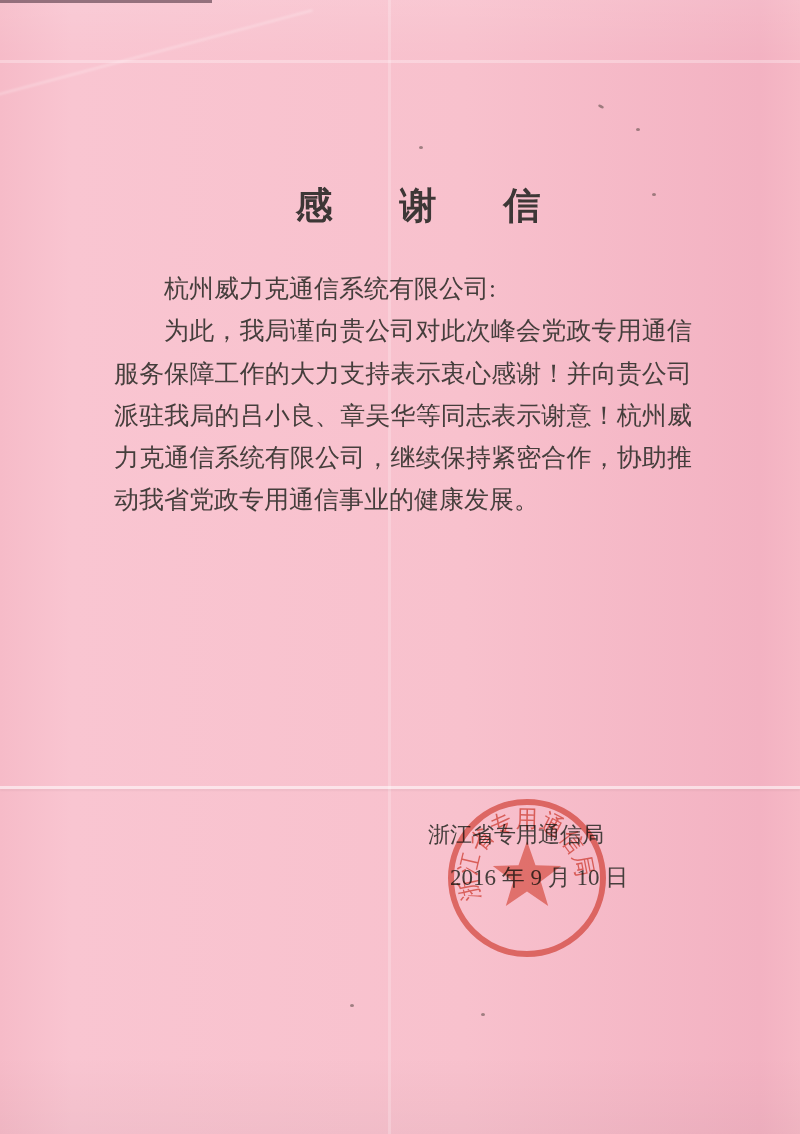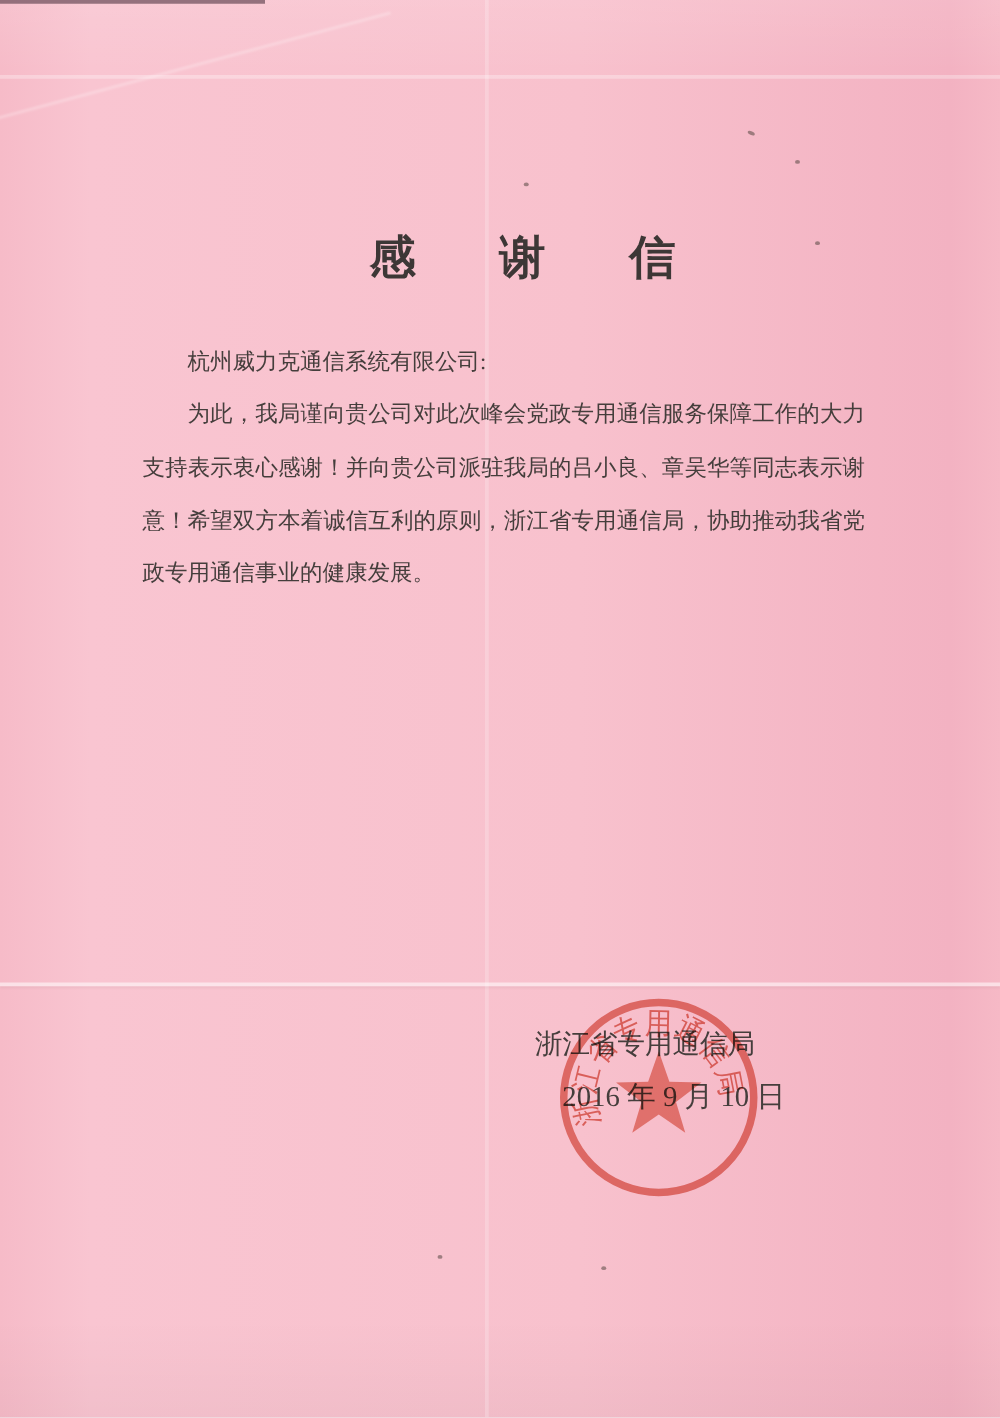--- a/index.html
+++ b/index.html
@@ -29,21 +29,21 @@
   .speck{position:absolute;width:4px;height:3px;border-radius:50%;background:#564742;opacity:.55;pointer-events:none;}
 
   .title{
     position:absolute;left:0;top:163px;width:800px;
     margin:18px;text-align:center;
     font-size:37px;font-weight:bold;color:#3d3736;
     letter-spacing:.78em;text-indent:.78em;
   }
   .body-text{
     position:absolute;left:114px;top:268px;width:578px;
-    font-size:18px;line-height:42.3px;color:var(--ink);
+    font-size:25px;line-height:42.3px;color:var(--ink);
     text-align:justify;text-justify:inter-character;
   }
   .body-text p{margin:0;text-indent:2em;}
   .salutation{text-indent:0;}
   .signature{
     position:absolute;left:428px;top:820px;width:176px;
     font-size:22px;color:var(--ink);text-align:center;white-space:nowrap;
   }
   .sign-date{
     position:absolute;left:424px;top:862px;width:230px;
@@ -73,21 +73,21 @@
   <div class="speck" style="left:598px;top:105px;width:6px;transform:rotate(25deg);"></div>
   <div class="speck" style="left:636px;top:128px;"></div>
   <div class="speck" style="left:652px;top:193px;"></div>
   <div class="speck" style="left:350px;top:1004px;"></div>
   <div class="speck" style="left:481px;top:1013px;"></div>
 
   <h1 class="title">感 谢 信</h1>
 
   <div class="body-text">
     <p class="salutation">杭州威力克通信系统有限公司:</p>
-    <p>为此，我局谨向贵公司对此次峰会党政专用通信服务保障工作的大力支持表示衷心感谢！并向贵公司派驻我局的吕小良、章吴华等同志表示谢意！希望双方本着诚信互利的原则，浙江省专用通信局，协助推动我省党政专用通信事业的健康发展。</p>
+    <p>为此，我局谨向贵公司对此次峰会党政专用通信服务保障工作的大力支持表示衷心感谢！并向贵公司派驻我局的吕小良、章吴华等同志表示谢意！杭州威力克通信系统有限公司，继续保持紧密合作，协助推动我省党政专用通信事业的健康发展。</p>
   </div>
 
   <div class="signature">浙江省专用通信局</div>
   <div class="sign-date">2016 年 9 月 10 日</div>
 
   <svg class="seal" viewBox="0 0 168 168" aria-hidden="true">
     <defs>
       <path id="sealArc" d="M 37.7 104.1 A 50 50 0 1 1 128.3 104.1" fill="none"></path>
     </defs>
     <circle cx="84" cy="84" r="76" fill="none" stroke="#d95a48" stroke-width="6" opacity="0.78"></circle>

